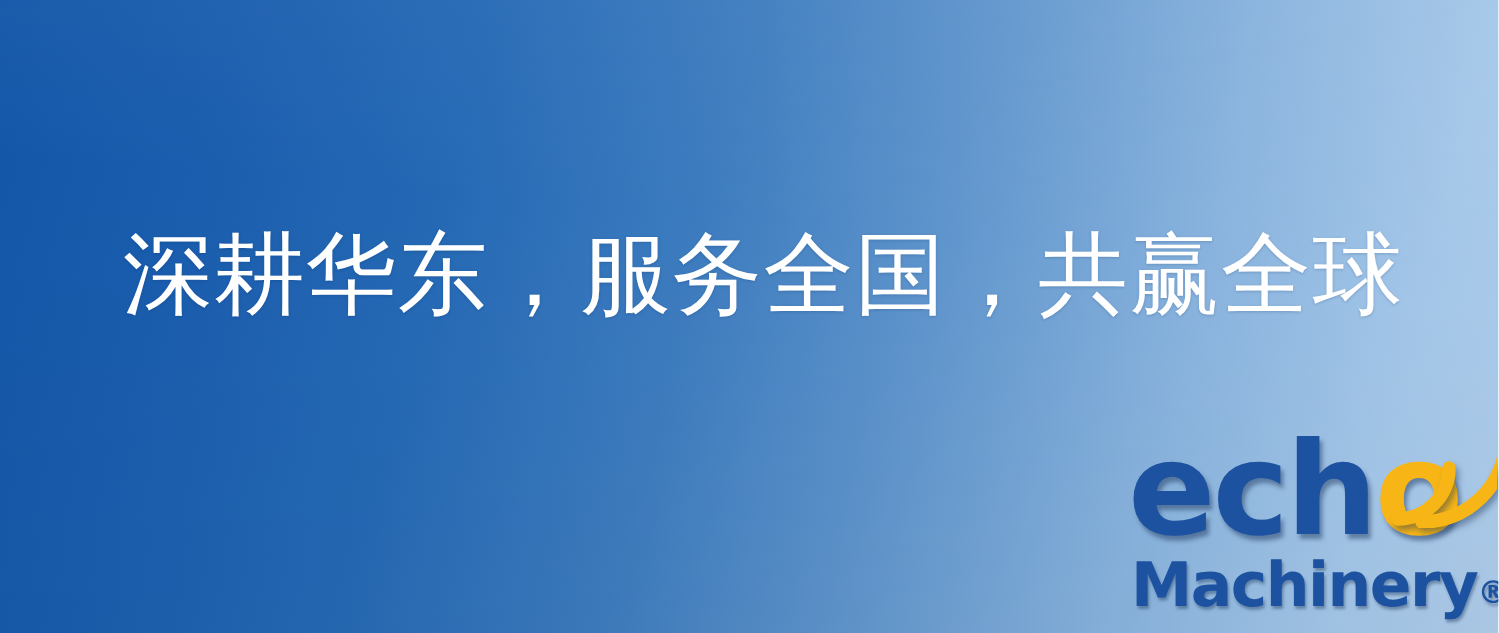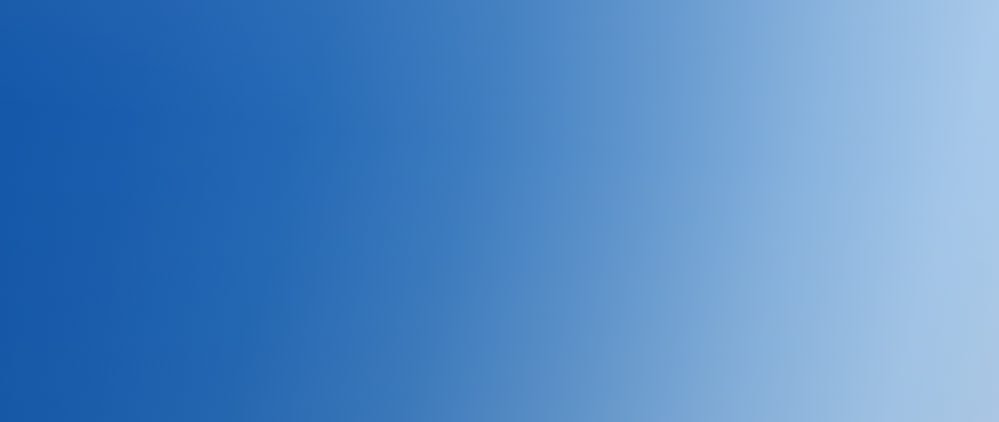--- a/index.html
+++ b/index.html
@@ -120,16 +120,29 @@
     filter: drop-shadow(2px 3px 2px rgba(20,45,85,0.42));
   }
 </style>
 </head>
 <body>
 
 <div class="banner">
 
   <div class="banner-shade"></div>
 
+  <h1 class="headline">深耕华东，服务全国，共赢全球</h1>
 
 
+  <div class="logo">
+
+    <div class="logo-echo"><span>ech</span><span class="o-gold">o</span></div>
+
+    <svg class="logo-waves" viewBox="0 0 72 62">
+      <path d="M6 56 A 34 34 0 0 0 40 22" fill="none" stroke="#f8b616" stroke-width="9" stroke-linecap="round"></path>
+      <path d="M22 58 A 56 56 0 0 0 78 2" fill="none" stroke="#f8b616" stroke-width="9" stroke-linecap="round"></path>
+    </svg>
+
+    <div class="logo-machinery"><span>Machinery</span><span class="reg">®</span></div>
+
+  </div>
 
 </div>
 
 </body></html>

